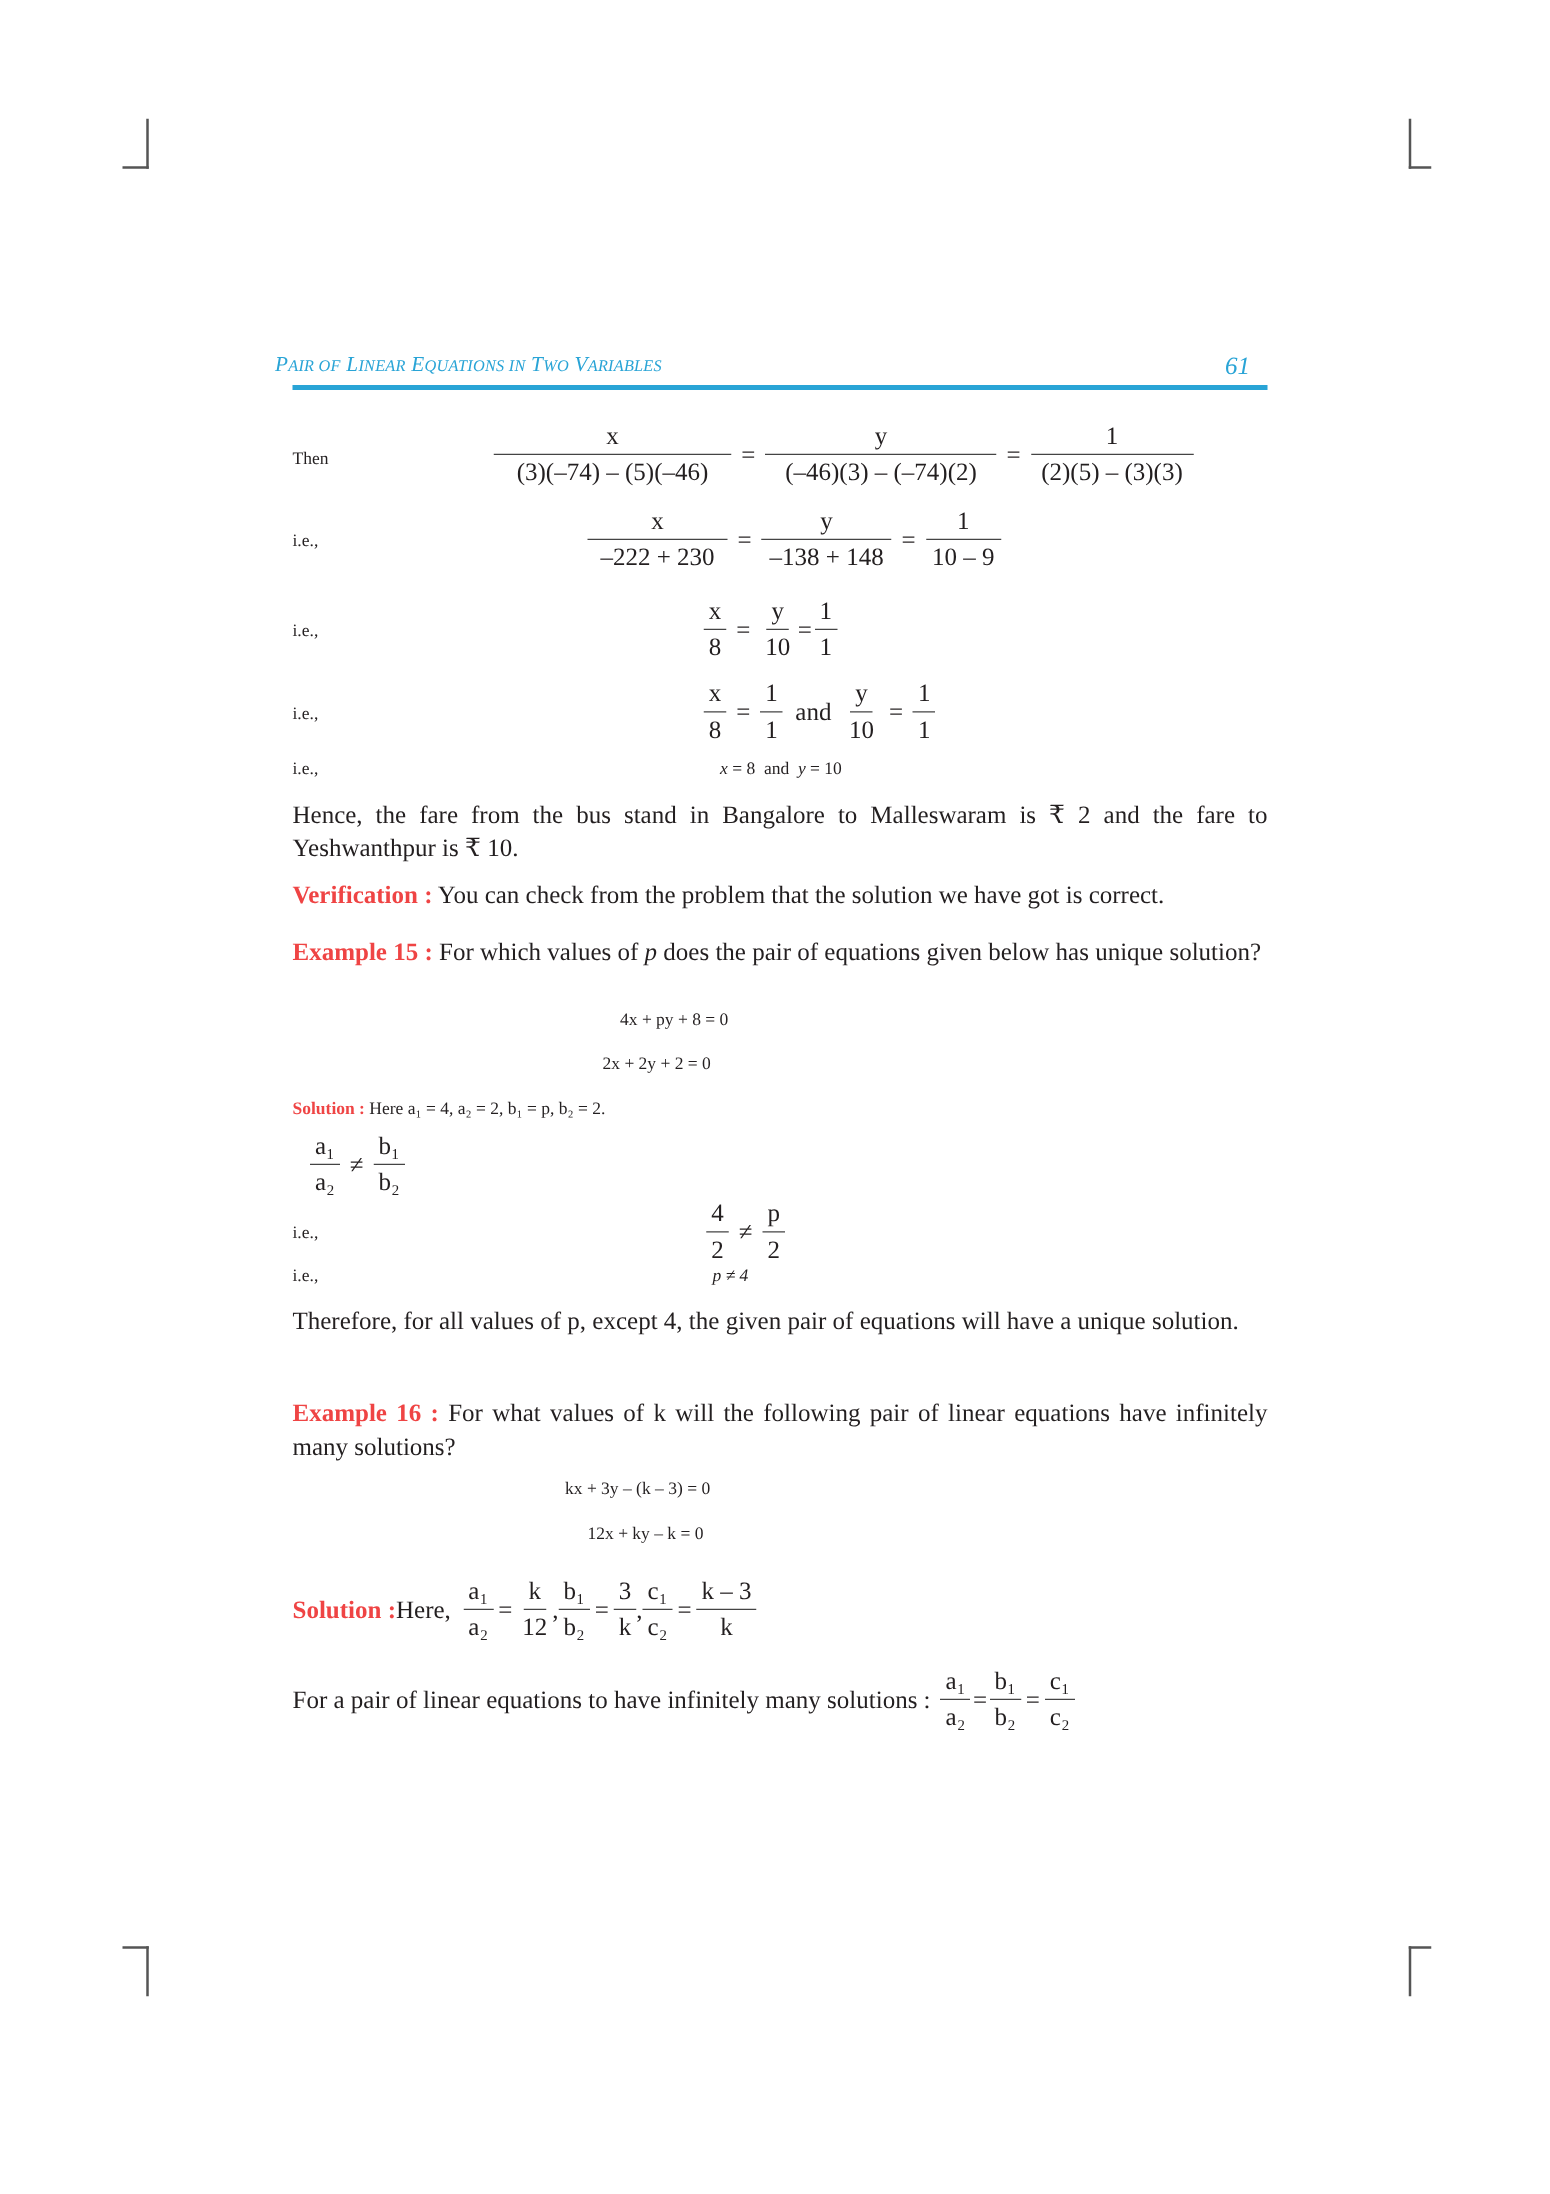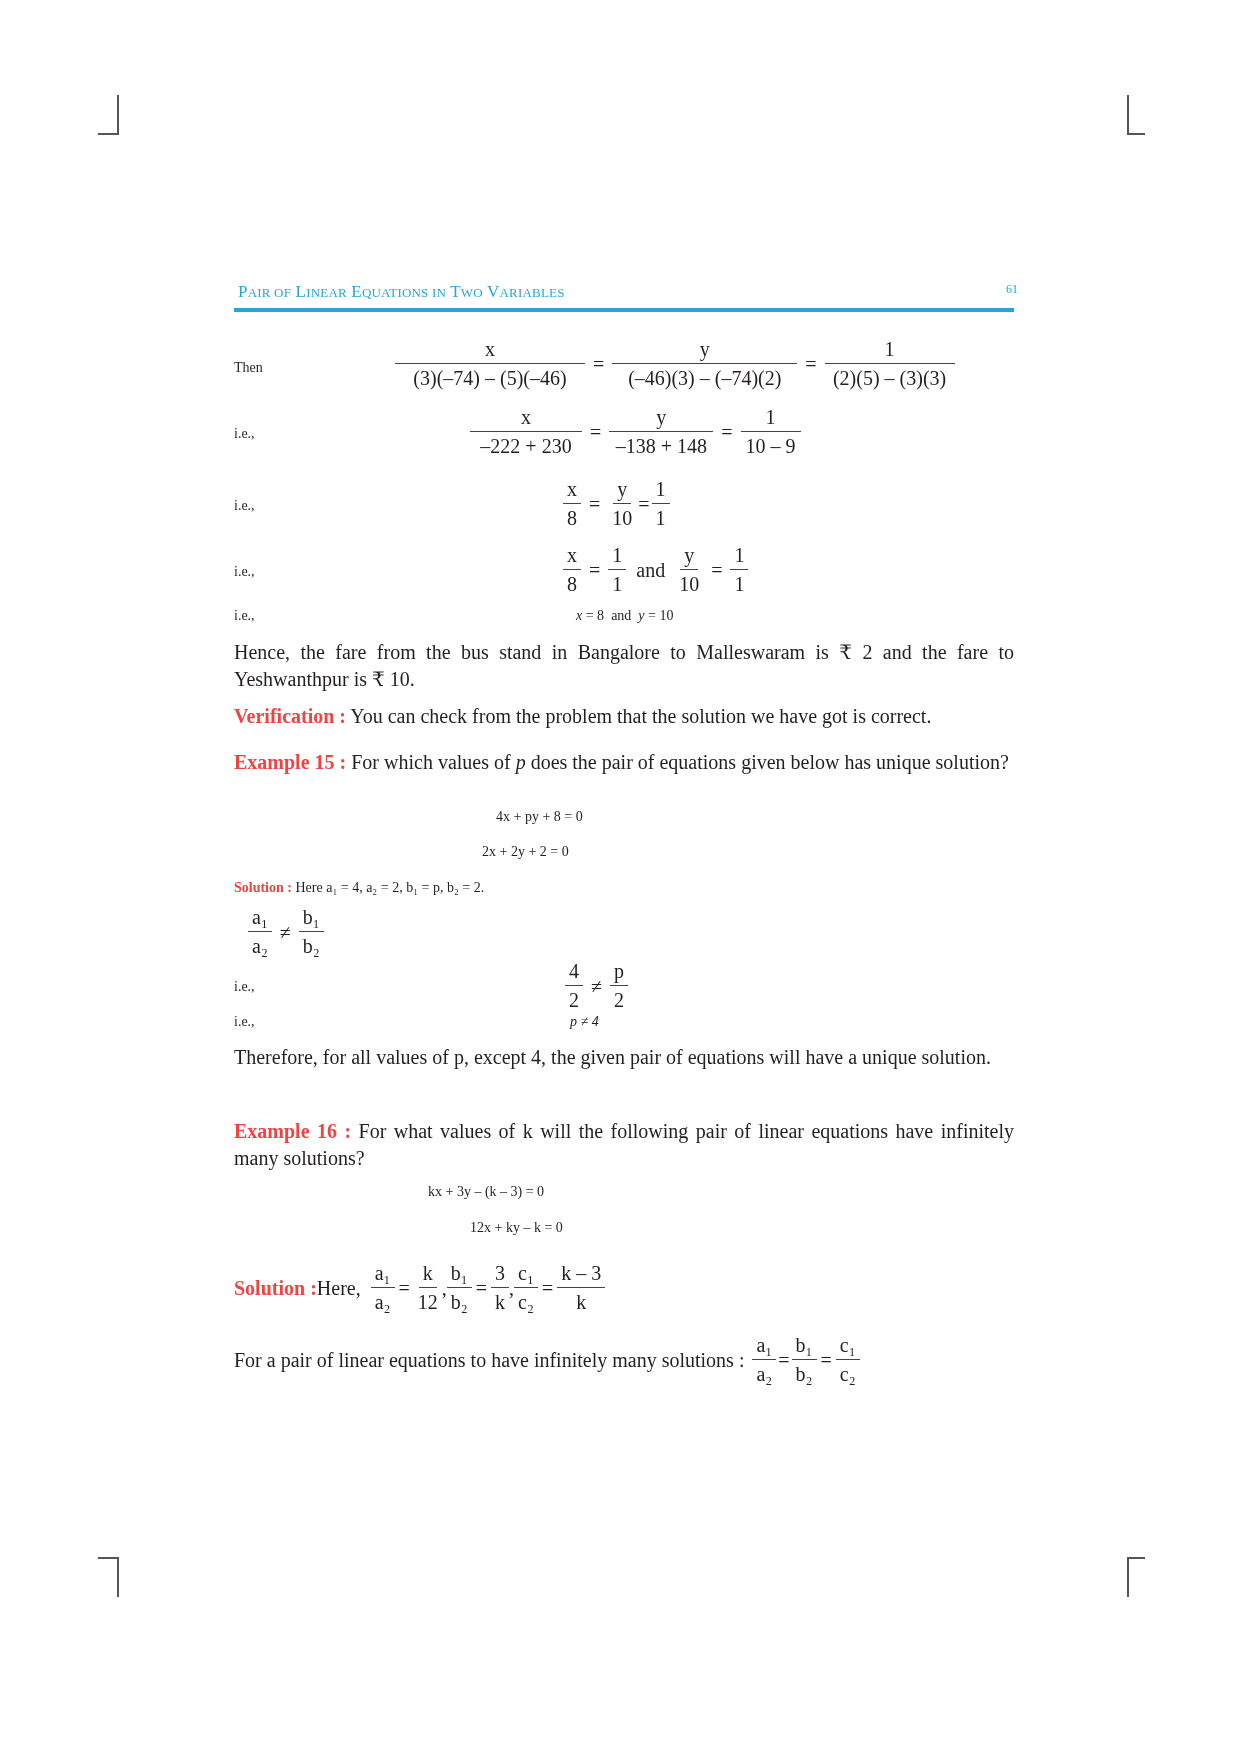--- a/index.html
+++ b/index.html
@@ -1,22 +1,22 @@
 <!DOCTYPE html>
 <html><head>
 <meta charset="utf-8">
 <style>
   html, body { margin:0; padding:0; background:#ffffff; }
   body { width:1240px; height:1755px; position:relative; overflow:hidden;
          font-family:"Liberation Serif", "DejaVu Serif", serif; color:#231f20; }
   .crop { position:absolute; background:#555; }
-  .hdr { position:absolute; left:238px; top:282px; width:780px; height:24px; }
+  .hdr { position:absolute; left:220px; top:282px; width:780px; height:24px;font-style:italic; }
   .hdr-title { position:absolute; left:0; top:0; color:#29a4d6; font-size:17px; letter-spacing:0.2px; }
   .hdr-title .sc { font-size:13px; }
-  .hdr-page { position:absolute; right:0; top:0; color:#29a4d6; font-size:12px; }
+  .hdr-page { position:absolute; right:0; top:0; color:#29a4d6; font-size:20px; }
   .hdr-rule { position:absolute; left:234px; top:308px; width:780px; height:4px; background:#29a4d6; }
   .abs { position:absolute; white-space:nowrap; font-size:14px; line-height:24px; }
   .lbl { left:234px; }
   .blue { color:#ef4444; font-weight:bold; }
   i { font-style:italic; }
   .frac { display:inline-flex; flex-direction:column; align-items:center; vertical-align:middle; }
   .frac .num { padding:0 4px 2px; border-bottom:1.5px solid #444; text-align:center; }
   .frac .den { padding:3px 4px 0; text-align:center; }
   .eq { display:inline-block; margin:0 8px; vertical-align:middle; }
   .row { position:absolute; display:flex; align-items:center; white-space:nowrap; font-size:20px; }
@@ -162,21 +162,21 @@
       <span class="den">2</span>
     </span>
 </div>
 <div class="abs lbl" style="top:1010px;">i.e.,</div>
 <div class="abs" style="left:570px;top:1010px;font-style:italic;">p ≠ 4</div>
 <div class="para" style="top:1044px;">Therefore, for all values of p, except 4, the given pair of equations will have a unique solution.</div>
 
 <div class="para" style="top:1118px;">
   <span class="blue">Example 16 :</span><span> For what values of k will the following pair of linear equations have infinitely many solutions?</span>
 </div>
-<div class="abs" style="left:428px;top:1180px;">kx + 3y – (k – 3) = 0</div>
+<div class="abs" style="left:452px;top:1180px;">kx + 3y – (k – 3) = 0</div>
 <div class="abs" style="left:470px;top:1216px;">12x + ky – k = 0</div>
 
 <div class="row" style="left:234px;top:1262px;">
   <span class="blue">Solution :</span>
     <span> Here,</span>
   <span style="width:10px"></span>
   <span class="frac">
       <span class="num">a₁</span>
       <span class="den">a₂</span>
     </span>

